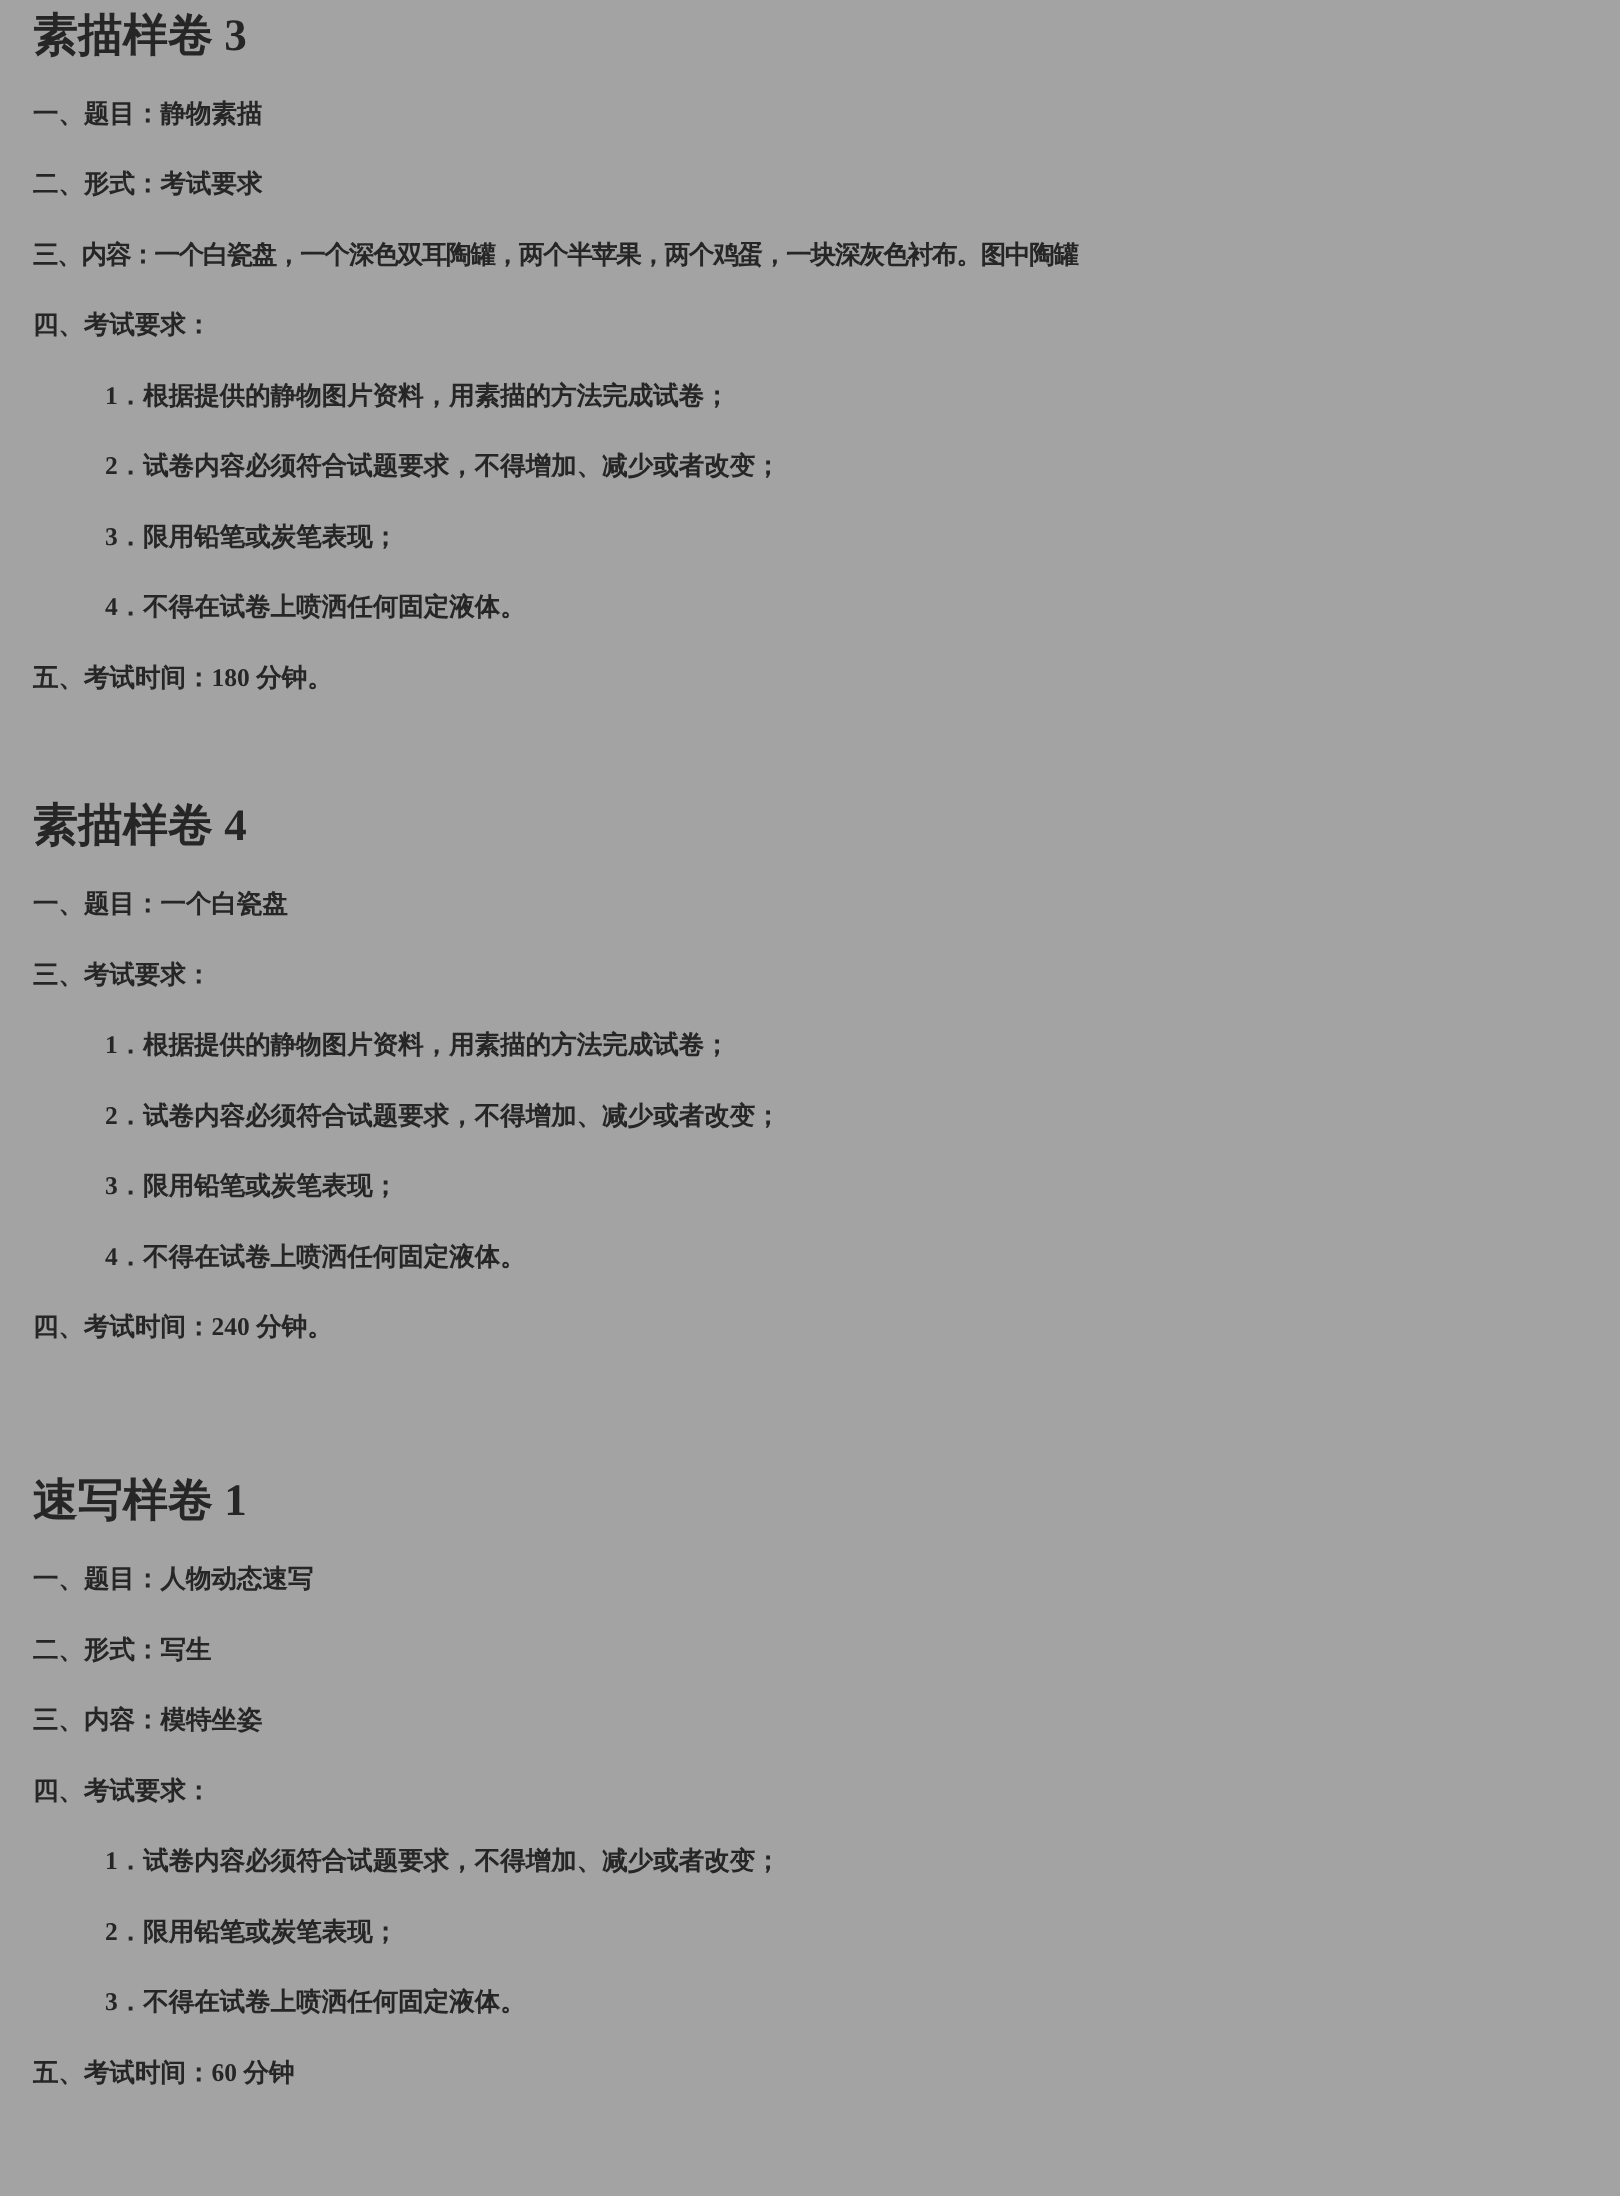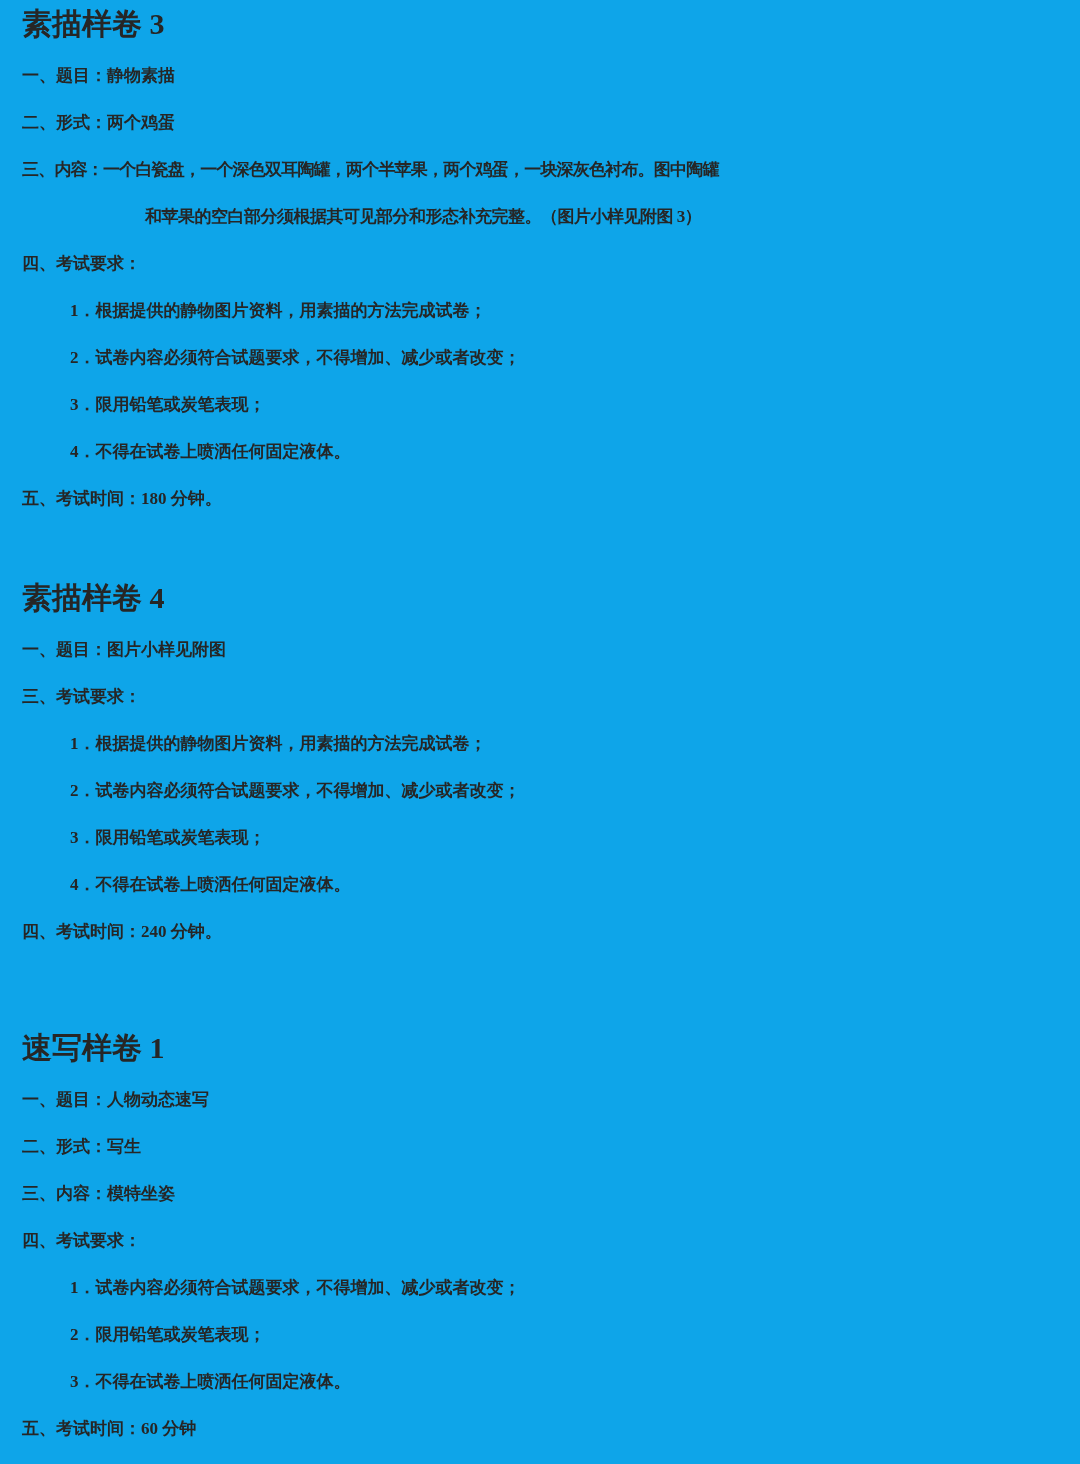--- a/index.html
+++ b/index.html
@@ -13,21 +13,21 @@
     overflow: hidden;
     font-family: "Liberation Serif", "DejaVu Serif", serif;
     color: #262626;
     -webkit-font-smoothing: antialiased;
   }
   .page {
     box-sizing: border-box;
     width: 1080px;
     height: 1464px;
     padding: 6px 16px 0 22px;
-    background: #0ea5e9;
+    background: #a3a3a3;
   }
   .section { margin: 0; }
   .section.gap-mid { margin-top: 58px; }
   .section.gap-big { margin-top: 75px; }
   .section-heading {
     font-size: 30px;
     font-weight: 700;
     line-height: 36px;
     margin: 0 0 10px 0;
     white-space: nowrap;
@@ -43,34 +43,33 @@
   .line.long { letter-spacing: -0.8px; }
 </style>
 </head>
 <body>
 
 <div class="page">
 
   <div class="section">
     <h2 class="section-heading">素描样卷 3</h2>
     <div class="line">一、题目：静物素描</div>
-    <div class="line">二、形式：两个鸡蛋</div>
+    <div class="line">二、形式：考试要求</div>
     <div class="line long">三、内容：一个白瓷盘，一个深色双耳陶罐，两个半苹果，两个鸡蛋，一块深灰色衬布。图中陶罐</div>
-    <div class="line cont">和苹果的空白部分须根据其可见部分和形态补充完整。（图片小样见附图 3）</div>
     <div class="line">四、考试要求：</div>
     <div class="line item">1．根据提供的静物图片资料，用素描的方法完成试卷；</div>
     <div class="line item">2．试卷内容必须符合试题要求，不得增加、减少或者改变；</div>
     <div class="line item">3．限用铅笔或炭笔表现；</div>
     <div class="line item">4．不得在试卷上喷洒任何固定液体。</div>
     <div class="line">五、考试时间：180 分钟。</div>
   </div>
 
   <div class="section gap-mid">
     <h2 class="section-heading">素描样卷 4</h2>
-    <div class="line">一、题目：图片小样见附图</div>
+    <div class="line">一、题目：一个白瓷盘</div>
     <div class="line">三、考试要求：</div>
     <div class="line item">1．根据提供的静物图片资料，用素描的方法完成试卷；</div>
     <div class="line item">2．试卷内容必须符合试题要求，不得增加、减少或者改变；</div>
     <div class="line item">3．限用铅笔或炭笔表现；</div>
     <div class="line item">4．不得在试卷上喷洒任何固定液体。</div>
     <div class="line">四、考试时间：240 分钟。</div>
   </div>
 
   <div class="section gap-big">
     <h2 class="section-heading">速写样卷 1</h2>

